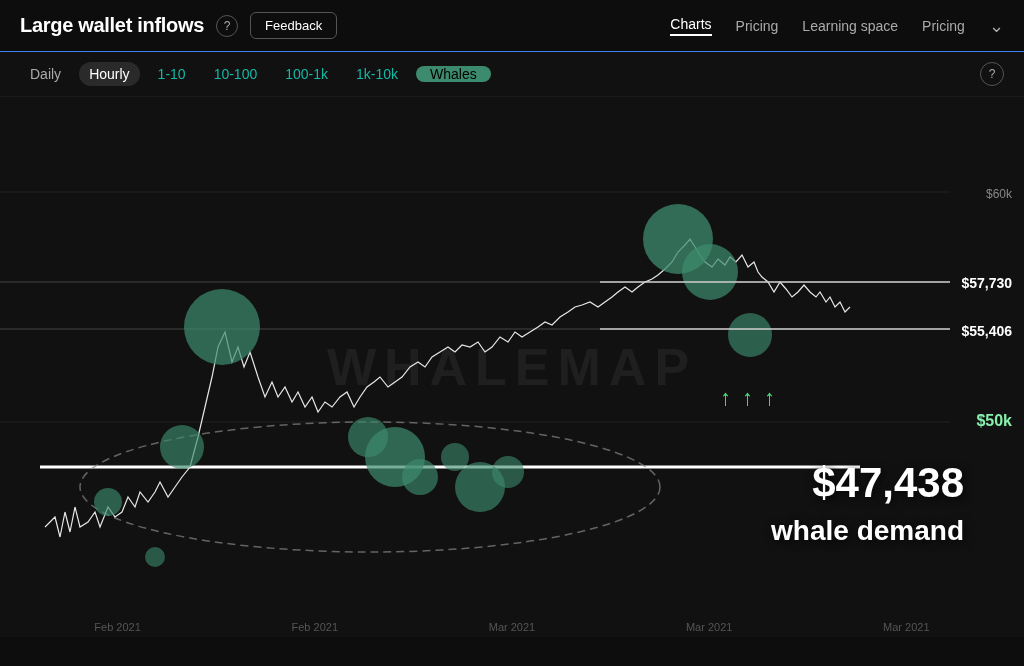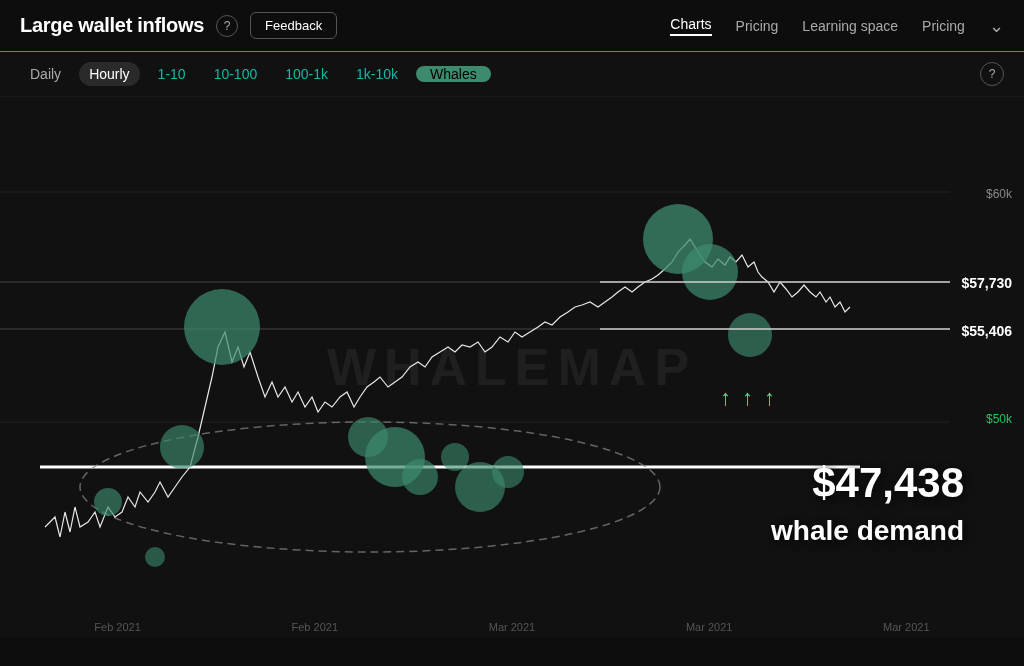--- a/index.html
+++ b/index.html
@@ -156,21 +156,21 @@
       position: absolute;
       right: 12px;
       font-size: 14px;
       font-weight: 700;
       color: #fff;
     }
 
     .price-60k { top: 90px; color: #888; font-size: 12px; font-weight: 400; }
     .price-57730 { top: 178px; }
     .price-55406 { top: 226px; }
-    .price-50k { top: 315px; color: #22c55e; font-size: 12px; font-weight: 400; }
+    .price-50k { top: 315px; color: #86efac; font-size: 16px; font-weight: 700; }
 
     
     .demand-price {
       position: absolute;
       right: 60px;
       bottom: 130px;
       font-size: 42px;
       font-weight: 900;
       color: #fff;
       text-shadow: 2px 2px 10px rgba(0,0,0,0.8);

